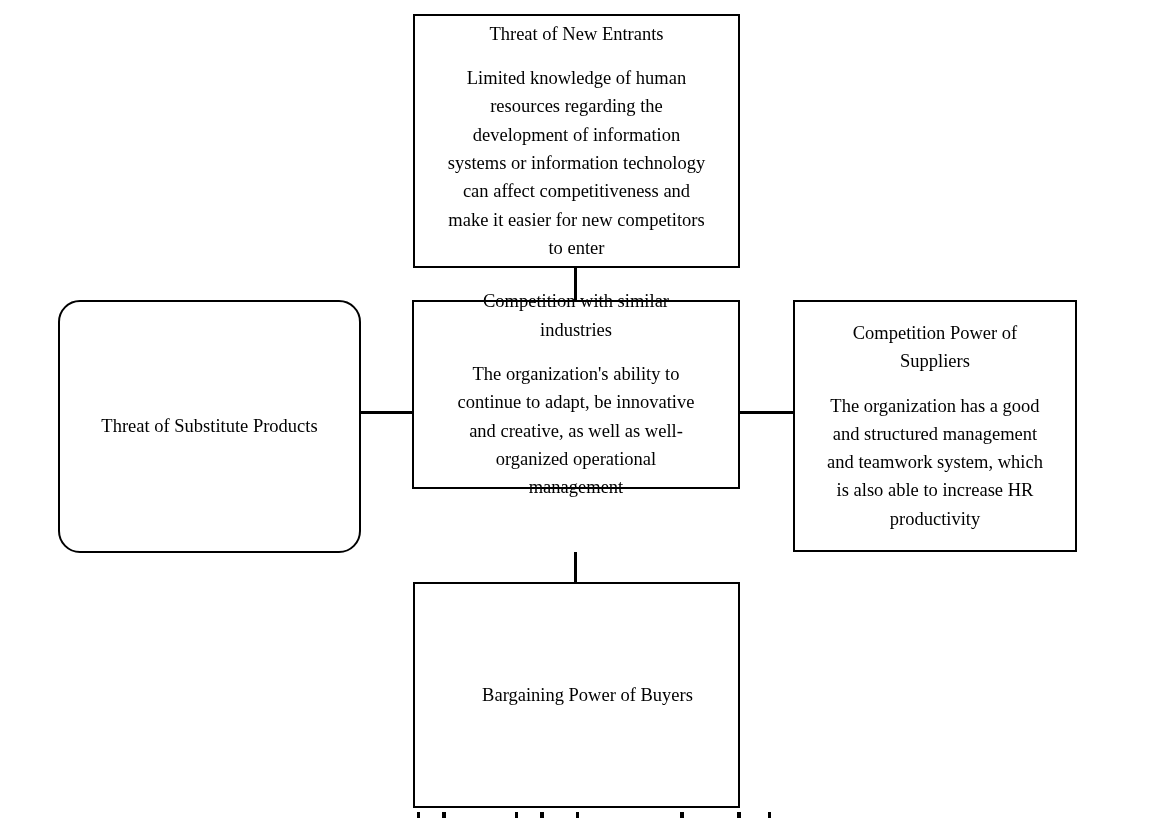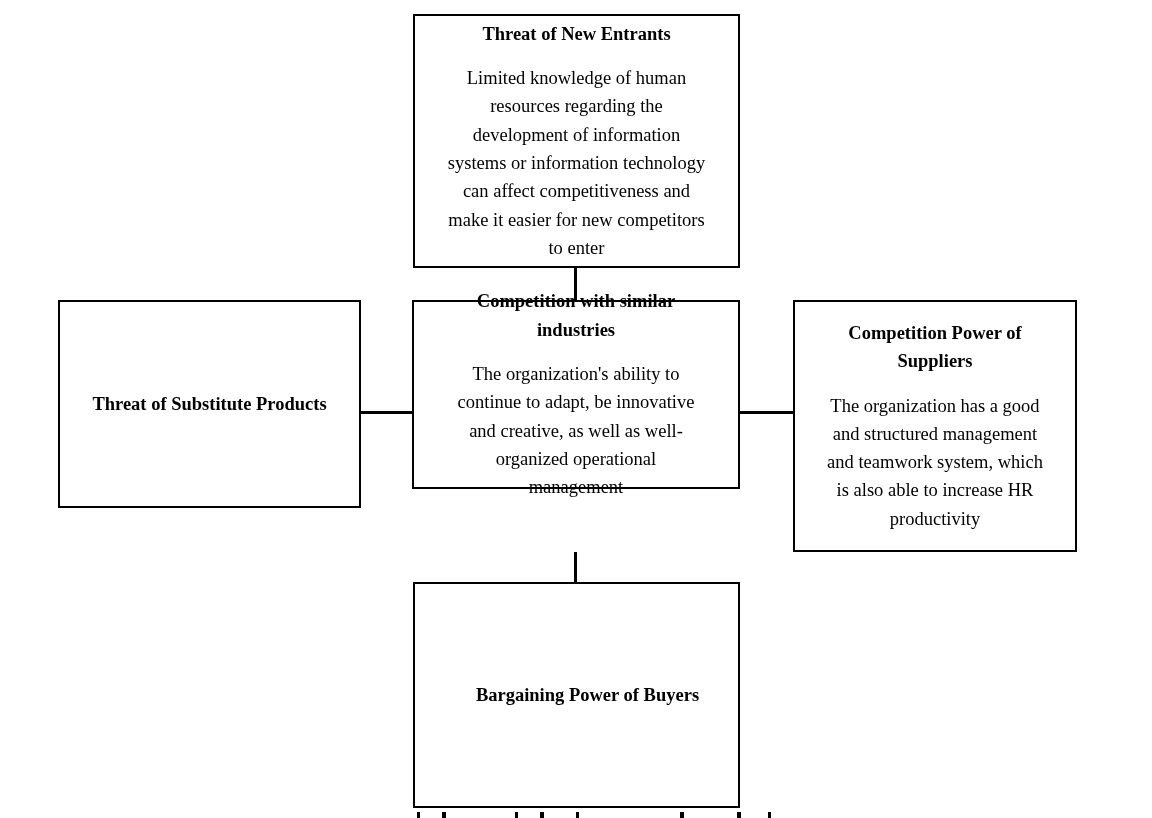--- a/index.html
+++ b/index.html
@@ -24,29 +24,29 @@
     flex-direction: column;
     align-items: center;
     justify-content: center;
     text-align: center;
     font-size: 18.5px;
     line-height: 28.3px;
     box-sizing: border-box;
     white-space: pre-line;
   }
   .box-title {
-    font-weight: bold;
+    font-weight: normal;
     white-space: pre-line;
   }
   .box-body {
     margin-top: 16px; 
     white-space: pre-line;
   }
   .box-top    { left: 413px; top: 14px;  width: 327px; height: 254px; }
-  .box-left   { left: 58px;  top: 300px; width: 303px; height: 208px; }
+  .box-left   { left: 58px;  top: 300px; width: 303px; height: 253px; border-radius: 22px; }
   .box-center { left: 412px; top: 300px; width: 328px; height: 189px; }
   .box-right  { left: 793px; top: 300px; width: 284px; height: 252px; }
   .box-bottom { left: 413px; top: 582px; width: 327px; height: 226px; padding-left: 22px; }
   .connector {
     position: absolute;
     background: #000000;
   }
   .conn-top-center    { left: 574px; top: 268px; width: 3px;  height: 32px; }
   .conn-left-center   { left: 361px; top: 411px; width: 51px; height: 3px; }
   .conn-center-right  { left: 740px; top: 411px; width: 53px; height: 3px; }

